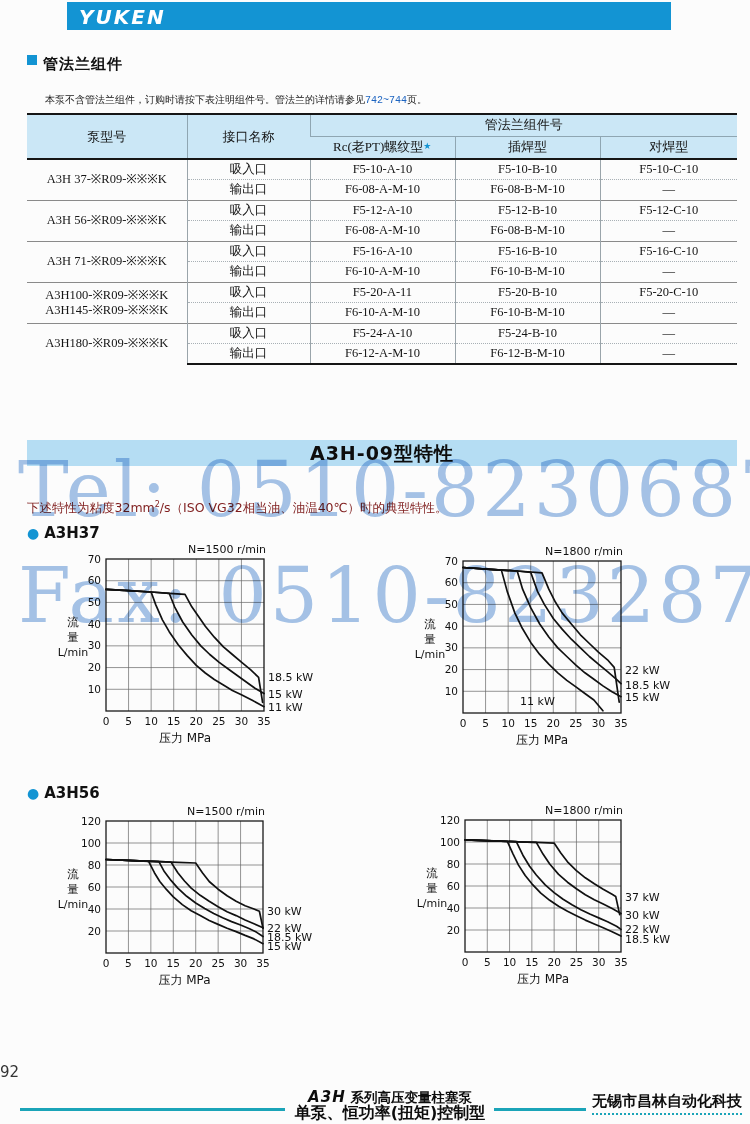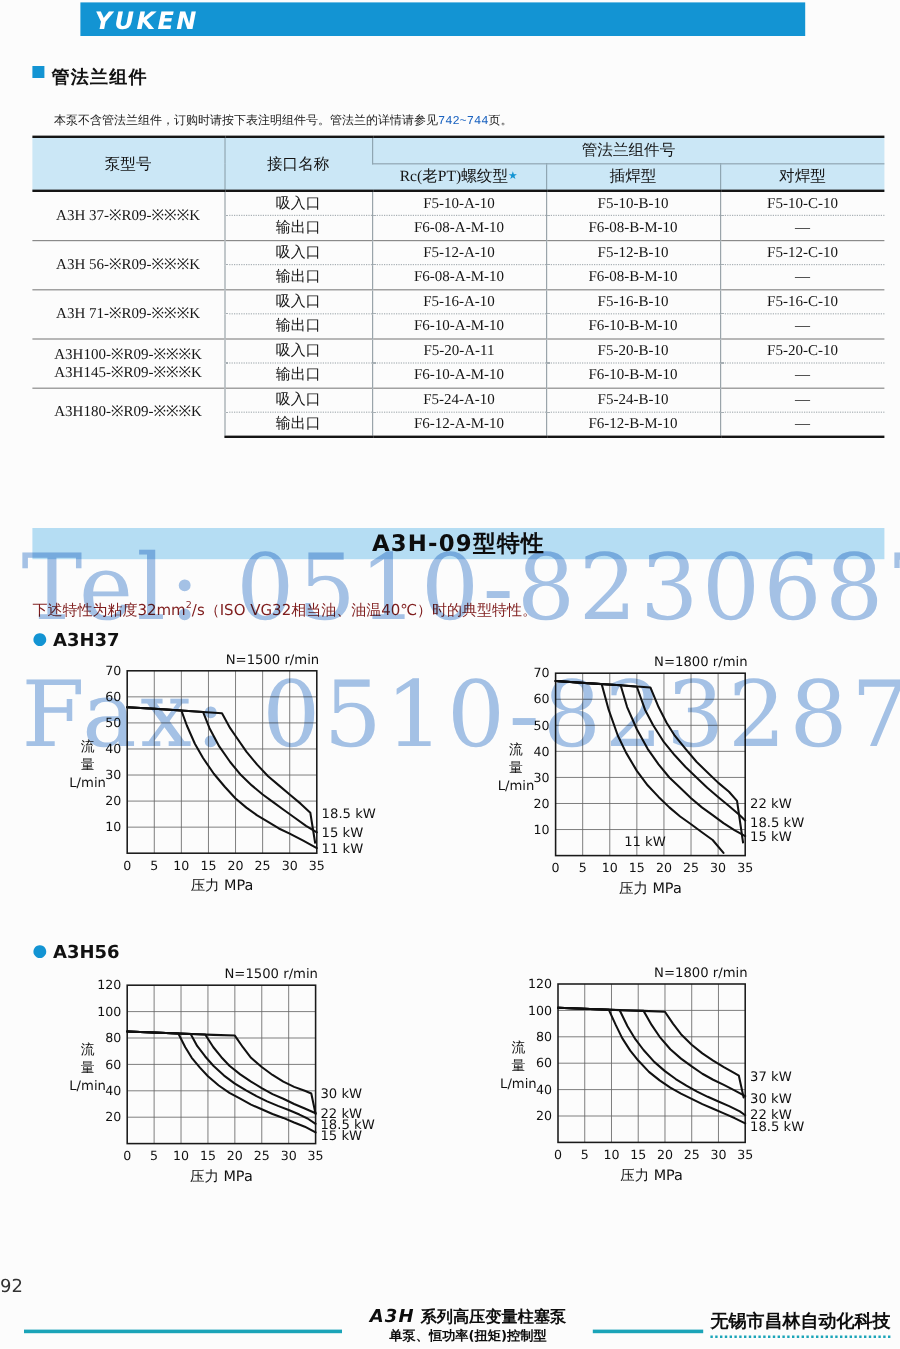--- a/index.html
+++ b/index.html
@@ -68,21 +68,21 @@
   #wm-tel { left:18px; top:452px; }
   #wm-fax { left:18px; top:558px; }
 
   
   .pagenum { position:absolute; left:0px; top:1063px; font-size:15px; color:#333; }
   .tealline { position:absolute; top:1108px; height:2.5px; background:var(--teal,#1ba4b8); }
   #line1 { left:20px; width:265px; }
   #line2 { left:494px; width:92px; }
   .fcenter { position:absolute; left:283px; top:1090px; width:214px; text-align:center; color:#0d0d0d; }
   .fcenter .l1 { font-size:13.5px; font-weight:bold; line-height:15px; white-space:nowrap; }
-  .fcenter .l2 { font-size:11px; font-weight:bold; line-height:15px; white-space:nowrap; }
+  .fcenter .l2 { font-size:16px; font-weight:bold; line-height:15px; white-space:nowrap; }
   .serieslogo { font-weight:900; font-style:italic; letter-spacing:1px; font-size:15px; }
   .company { position:absolute; right:8px; top:1092px; font-size:15px; font-weight:bold; color:#0d0d0d;
              border-bottom:2px dotted var(--teal,#1ba4b8); padding-bottom:2px; }
 </style>
 </head>
 <body>
 
 <div class="page">
 
   <div class="topbar">

